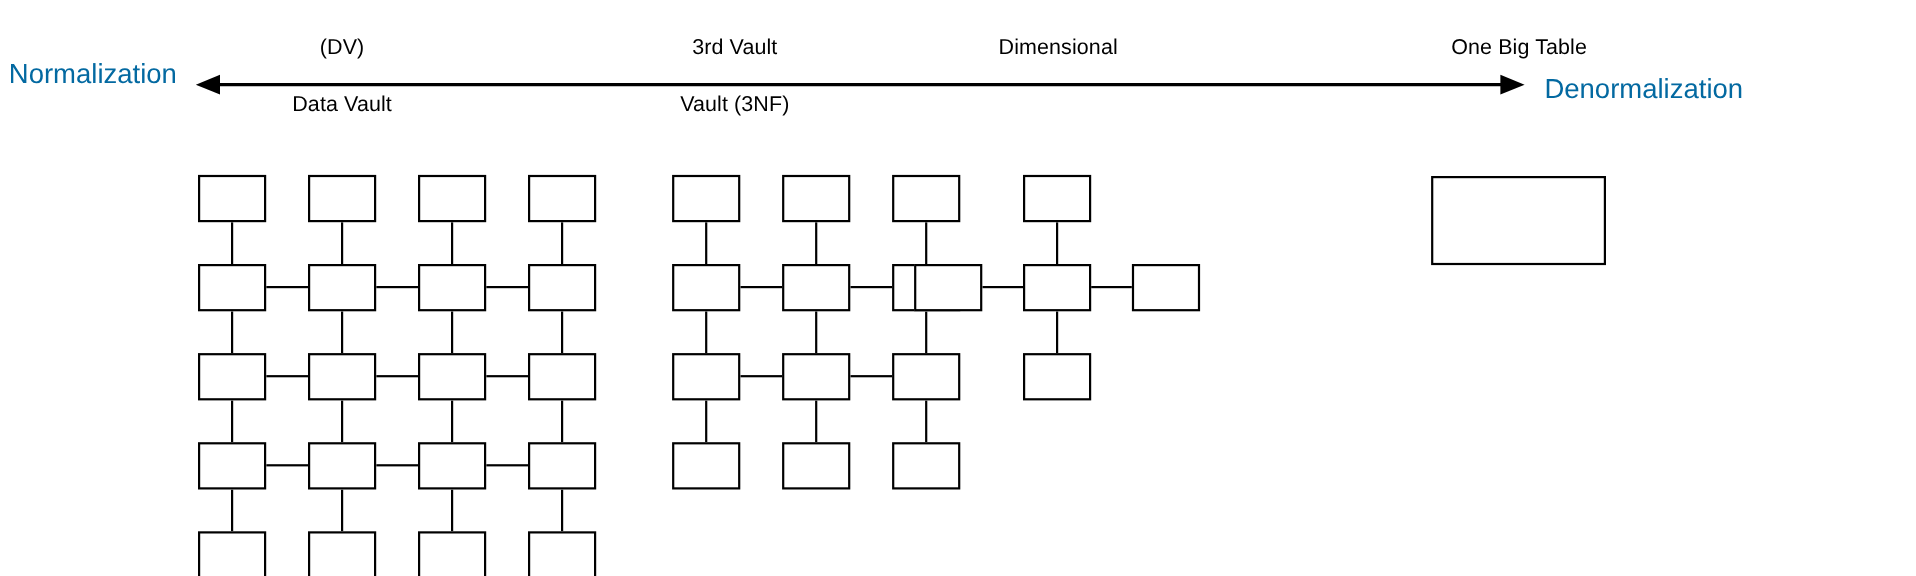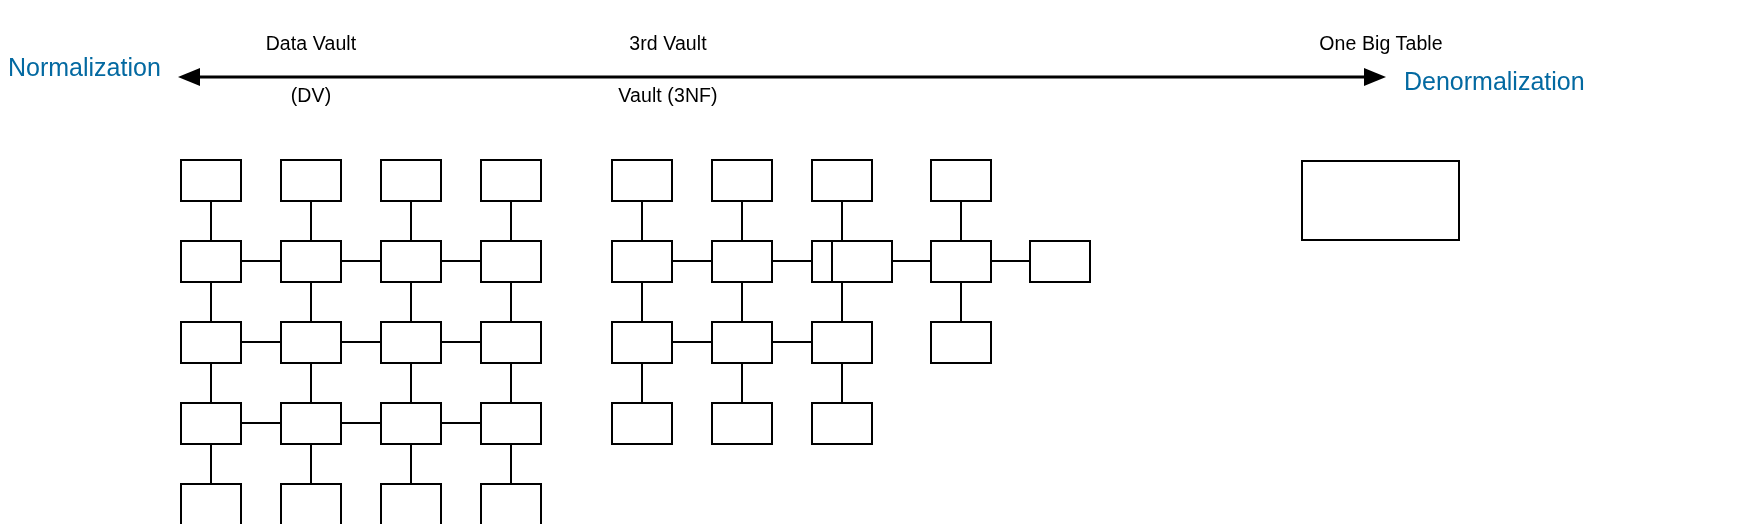--- a/index.html
+++ b/index.html
@@ -64,30 +64,31 @@
 </head>
 <body>
 
 <div id="canvas">
 
   <div class="end-label" style="left:8px; top:54px;">Normalization</div>
 
   <div class="end-label" style="left:1404px; top:68px;">Denormalization</div>
 
   <div class="col-label" style="left:211px; top:4px; width:200px;">
+    <div>(DV)</div>
     <div>Data Vault</div>
-    <div>(DV)</div>
   </div>
 
   <div class="col-label" style="left:568px; top:4px; width:200px;">
     <div>3rd Vault</div>
     <div>Vault (3NF)</div>
   </div>
 
   <div class="col-label" style="left:862px; top:4px; width:200px;">
+    <div>Dimensional</div>
   </div>
 
   <div class="col-label" style="left:1281px; top:4px; width:200px;">
     <div>One Big Table</div>
   </div>
 
   <svg class="axis-arrow" width="1224" height="34" viewBox="0 0 1224 34">
     <line x1="22" y1="17" x2="1202" y2="17" stroke="#000000" stroke-width="3"></line>
     <polygon points="8,17 30,8 30,26" fill="#000000"></polygon>
     <polygon points="1216,17 1194,8 1194,26" fill="#000000"></polygon>

